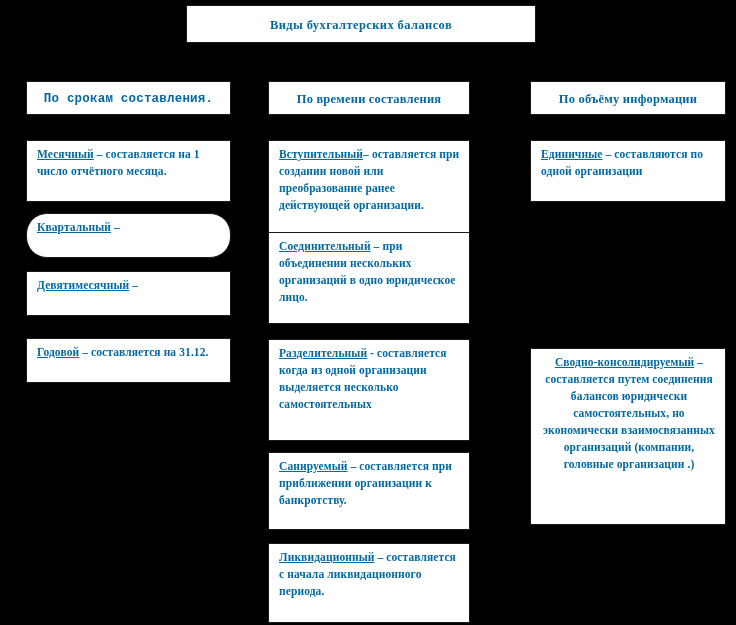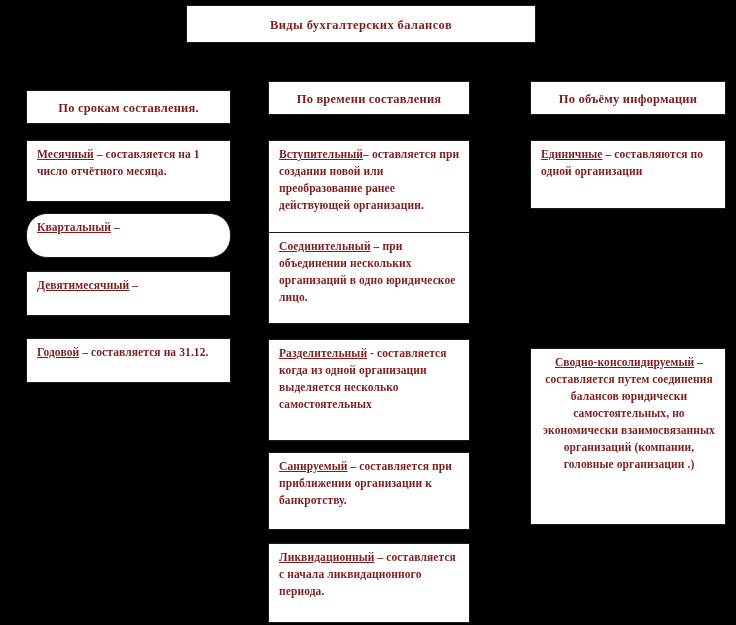--- a/index.html
+++ b/index.html
@@ -21,21 +21,21 @@
     width: 736px;
     height: 625px;
     background: #000000;
   }
   .node {
     position: absolute;
     background: #ffffff;
     border: 1px solid #1a1a1a;
     box-sizing: border-box;
     font-weight: bold;
-    color: #7f1d1d;
+    color: #0369a1;
     overflow: hidden;
   }
   .node .txt {
     display: block;
   }
   
   .root {
     left: 186px;
     top: 5px;
     width: 350px;
@@ -76,21 +76,21 @@
 </style>
 </head>
 <body>
 
 <div id="diagram">
 
   <div class="node root">
     <span class="txt">Виды бухгалтерских балансов</span>
   </div>
 
-  <div class="node col-head c1" style="top:90px;">
+  <div class="node col-head c1" style="top:81px;font-family:Liberation Mono, monospace;">
     <span class="txt">По срокам составления.</span>
   </div>
 
   <div class="node leaf c1" style="top:140px; height:62px;">
     <span class="lead">Месячный</span><span> – составляется на 1 число отчётного месяца.</span>
   </div>
 
   <div class="node leaf c1" style="top:213px; height:45px;border-radius:21px;">
     <span class="lead">Квартальный</span><span> –</span>
   </div>
@@ -124,21 +124,21 @@
   </div>
 
   <div class="node leaf c2" style="top:543px; height:80px;">
     <span class="lead">Ликвидационный</span><span> – составляется с начала ликвидационного периода.</span>
   </div>
 
   <div class="node col-head c3" style="top:81px;">
     <span class="txt">По объёму информации</span>
   </div>
 
-  <div class="node leaf c3" style="top:140px; height:69px;">
+  <div class="node leaf c3" style="top:140px; height:62px;">
     <span class="lead">Единичные</span><span> – составляются по одной организации</span>
   </div>
 
 
   <div class="node leaf c3" style="top:348px; height:177px;text-align:center;">
     <span class="lead">Сводно-консолидируемый</span><span> – составляется путем соединения балансов юридически самостоятельных, но экономически взаимосвязанных организаций (компании, головные организации .)</span>
   </div>
 
 </div>
 

